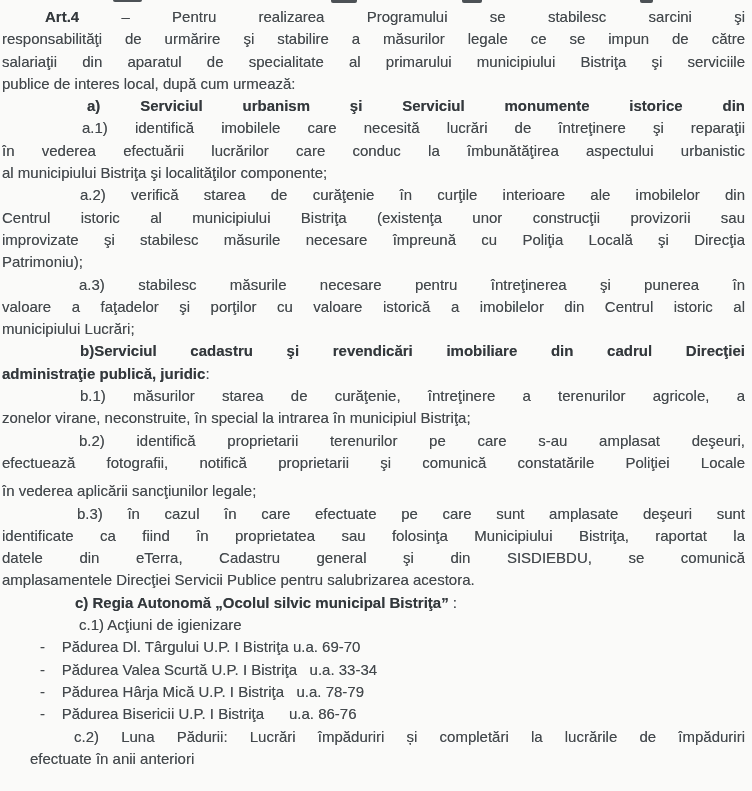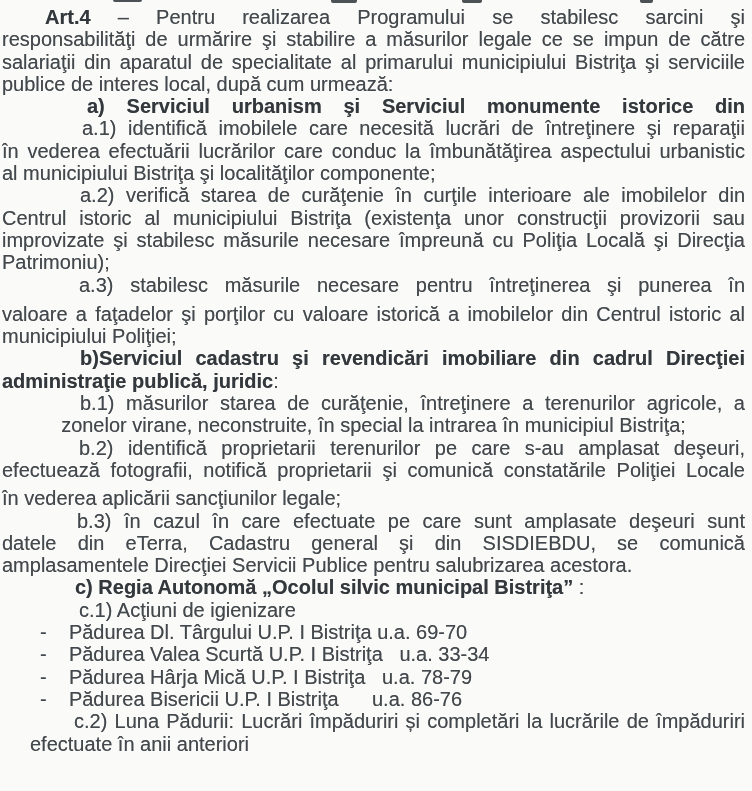--- a/index.html
+++ b/index.html
@@ -14,21 +14,21 @@
     font-family:"Liberation Sans",sans-serif;
     overflow:hidden;
     position:relative;
   }
   .doc{
     padding:6px 7px 0 2px;
   }
   .line{
     height:22.3px;
     line-height:22.3px;
-    font-size:20px;
+    font-size:15px;
     color:var(--txt);
     white-space:pre;
     overflow:hidden;
     text-shadow:0 0 0.5px rgba(62,67,72,0.55);
   }
   .line.j{
     white-space:normal;
     text-align:justify;
     -moz-text-align-last:justify;
     text-align-last:justify;
@@ -61,30 +61,31 @@
     <div class="line" style="padding-left: 0px;"><span>publice de interes local, după cum urmează:</span></div>
     <div class="line j" style="padding-left: 85px;"><span class="b">a) Serviciul urbanism şi Serviciul monumente istorice din</span></div>
     <div class="line j" style="padding-left: 80px;"><span>a.1) identifică imobilele care necesită lucrări de întreţinere şi reparaţii</span></div>
     <div class="line j" style="padding-left: 0px;"><span>în vederea efectuării lucrărilor care conduc la îmbunătăţirea aspectului urbanistic</span></div>
     <div class="line" style="padding-left: 0px;"><span>al municipiului Bistriţa şi localităţilor componente;</span></div>
     <div class="line j" style="padding-left: 78px;"><span>a.2) verifică starea de curăţenie în curţile interioare ale imobilelor din</span></div>
     <div class="line j" style="padding-left: 0px;"><span>Centrul istoric al municipiului Bistriţa (existenţa unor construcţii provizorii sau</span></div>
     <div class="line j" style="padding-left: 0px;"><span>improvizate şi stabilesc măsurile necesare împreună cu Poliţia Locală şi Direcţia</span></div>
     <div class="line" style="padding-left: 0px;"><span>Patrimoniu);</span></div>
     <div class="line j" style="padding-left: 77px;"><span>a.3) stabilesc măsurile necesare pentru întreţinerea şi punerea în</span></div>
-    <div class="line j" style="padding-left: 0px; margin-top: 7px;"><span>valoare a faţadelor şi porţilor cu valoare istorică a imobilelor din Centrul istoric al</span></div>
-    <div class="line" style="padding-left: 0px;"><span>municipiului Poliţiei;</span></div>
+    <div class="line j" style="padding-left: 0px;"><span>valoare a faţadelor şi porţilor cu valoare istorică a imobilelor din Centrul istoric al</span></div>
+    <div class="line" style="padding-left: 0px;"><span>municipiului Lucrări;</span></div>
     <div class="line j" style="padding-left: 78px;"><span class="b">b)Serviciul cadastru şi revendicări imobiliare din cadrul Direcţiei</span></div>
     <div class="line" style="padding-left: 0px;"><span class="b">administraţie publică, juridic</span><span>:</span></div>
     <div class="line j" style="padding-left: 78px;"><span>b.1) măsurilor starea de curăţenie, întreţinere a terenurilor agricole, a</span></div>
-    <div class="line" style="padding-left: 0px; text-align: center;"><span>zonelor virane, neconstruite, în special la intrarea în municipiul Bistriţa;</span></div>
+    <div class="line" style="padding-left: 0px;"><span>zonelor virane, neconstruite, în special la intrarea în municipiul Bistriţa;</span></div>
     <div class="line j" style="padding-left: 77px;"><span>b.2) identifică proprietarii terenurilor pe care s-au amplasat deşeuri,</span></div>
     <div class="line j" style="padding-left: 0px;"><span>efectuează fotografii, notifică proprietarii şi comunică constatările Poliţiei Locale</span></div>
     <div class="line" style="padding-left: 0px; margin-top: 6px;"><span>în vederea aplicării sancţiunilor legale;</span></div>
     <div class="line j" style="padding-left: 75px;"><span>b.3) în cazul în care efectuate pe care sunt amplasate deşeuri sunt</span></div>
+    <div class="line j" style="padding-left: 0px;"><span>identificate ca fiind în proprietatea sau folosinţa Municipiului Bistriţa, raportat la</span></div>
     <div class="line j" style="padding-left: 0px;"><span>datele din eTerra, Cadastru general şi din SISDIEBDU, se comunică</span></div>
     <div class="line" style="padding-left: 0px;"><span>amplasamentele Direcţiei Servicii Publice pentru salubrizarea acestora.</span></div>
     <div class="line" style="padding-left: 73px;"><span class="b">c) Regia Autonomă „Ocolul silvic municipal Bistriţa”</span><span> :</span></div>
     <div class="line" style="padding-left: 77px;"><span>c.1) Acţiuni de igienizare</span></div>
     <div class="line" style="padding-left: 38px;"><span>-    Pădurea Dl. Târgului U.P. I Bistriţa u.a. 69-70</span></div>
     <div class="line" style="padding-left: 38px;"><span>-    Pădurea Valea Scurtă U.P. I Bistriţa   u.a. 33-34</span></div>
     <div class="line" style="padding-left: 38px;"><span>-    Pădurea Hârja Mică U.P. I Bistriţa   u.a. 78-79</span></div>
     <div class="line" style="padding-left: 38px;"><span>-    Pădurea Bisericii U.P. I Bistriţa      u.a. 86-76</span></div>
     <div class="line j" style="padding-left: 72px;"><span>c.2) Luna Pădurii: Lucrări împăduriri și completări la lucrările de împăduriri</span></div>
     <div class="line" style="padding-left: 28px;"><span>efectuate în anii anteriori</span></div>

